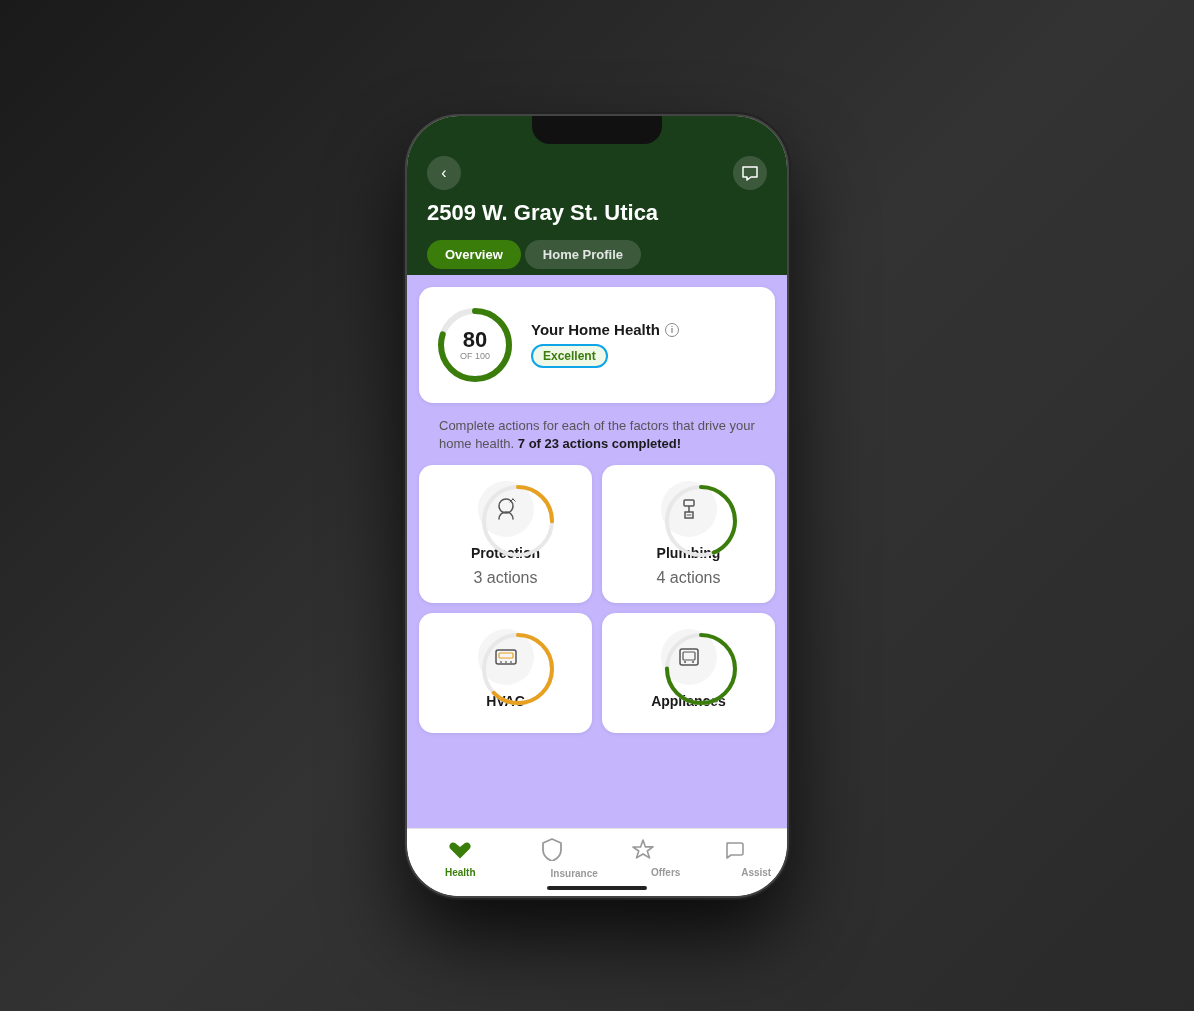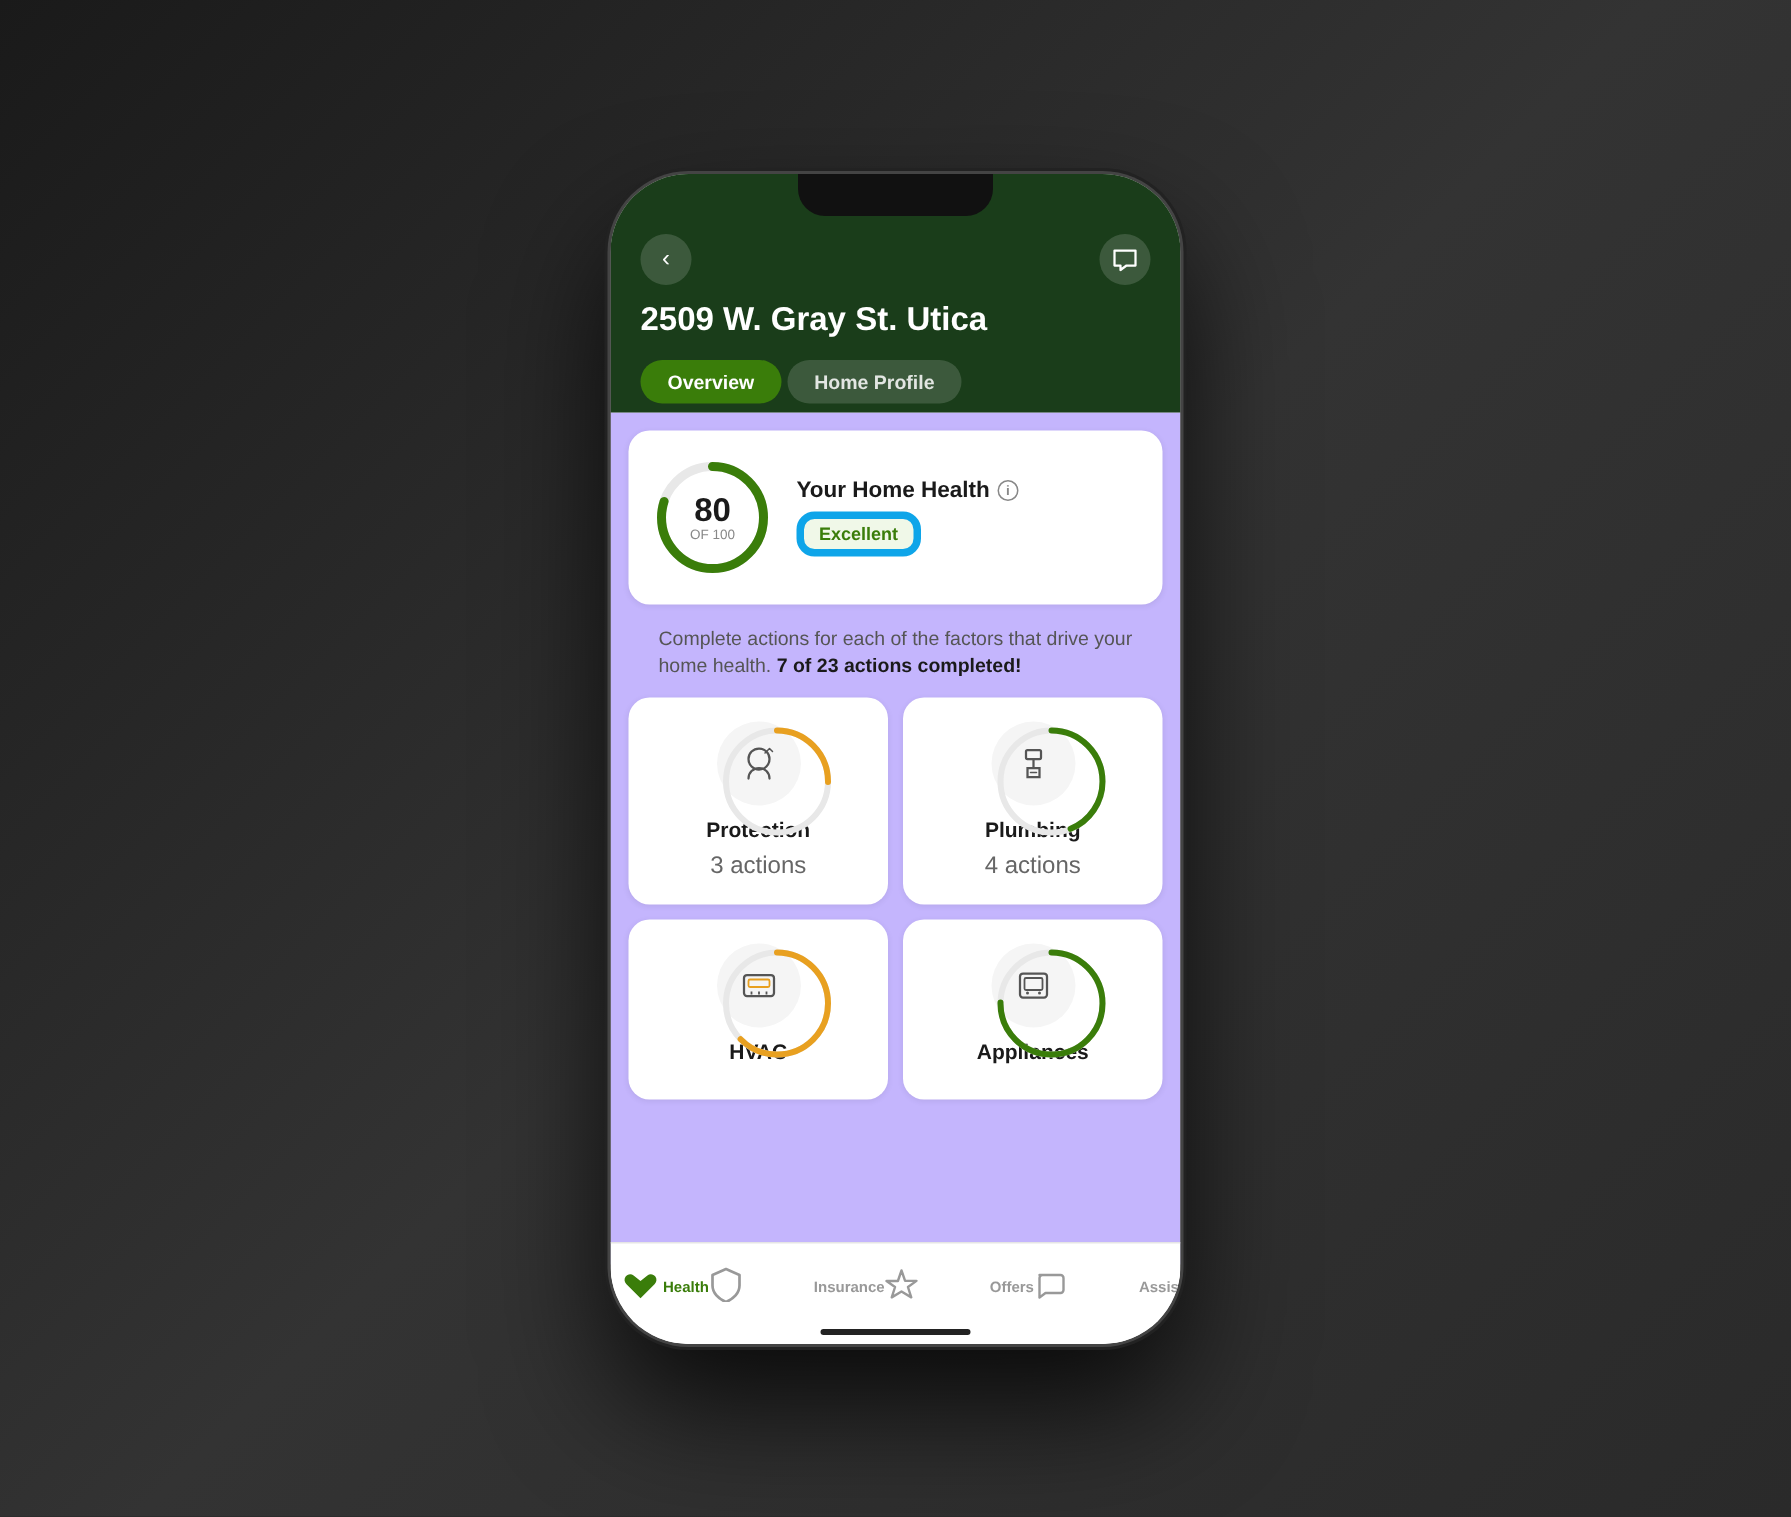--- a/index.html
+++ b/index.html
@@ -225,21 +225,21 @@
       align-items: center;
       justify-content: center;
       font-size: 9px;
       color: #888;
     }
 
     .excellent-badge {
       display: inline-block;
       background: #f0f8e8;
       color: #3a7d0a;
-      border: 5px solid #0ea5e9;
+      border: 2px solid #0ea5e9;
       border-radius: 12px;
       padding: 3px 10px;
       font-size: 12px;
       font-weight: 600;
     }
 
     
     .dashboard-section {
       padding: 0 4px;
       margin-bottom: 12px;
@@ -314,21 +314,21 @@
       background: white;
       border-top: 1px solid #e5e5e5;
       display: flex;
       align-items: center;
       justify-content: space-around;
       padding: 0 8px 8px 8px;
     }
 
     .nav-item {
       display: flex;
-      flex-direction: row;
+      flex-direction: column;
       align-items: center;
       gap: 3px;
       flex: 1;
       cursor: pointer;
     }
 
     .nav-icon {
       font-size: 22px;
       line-height: 1;
     }

